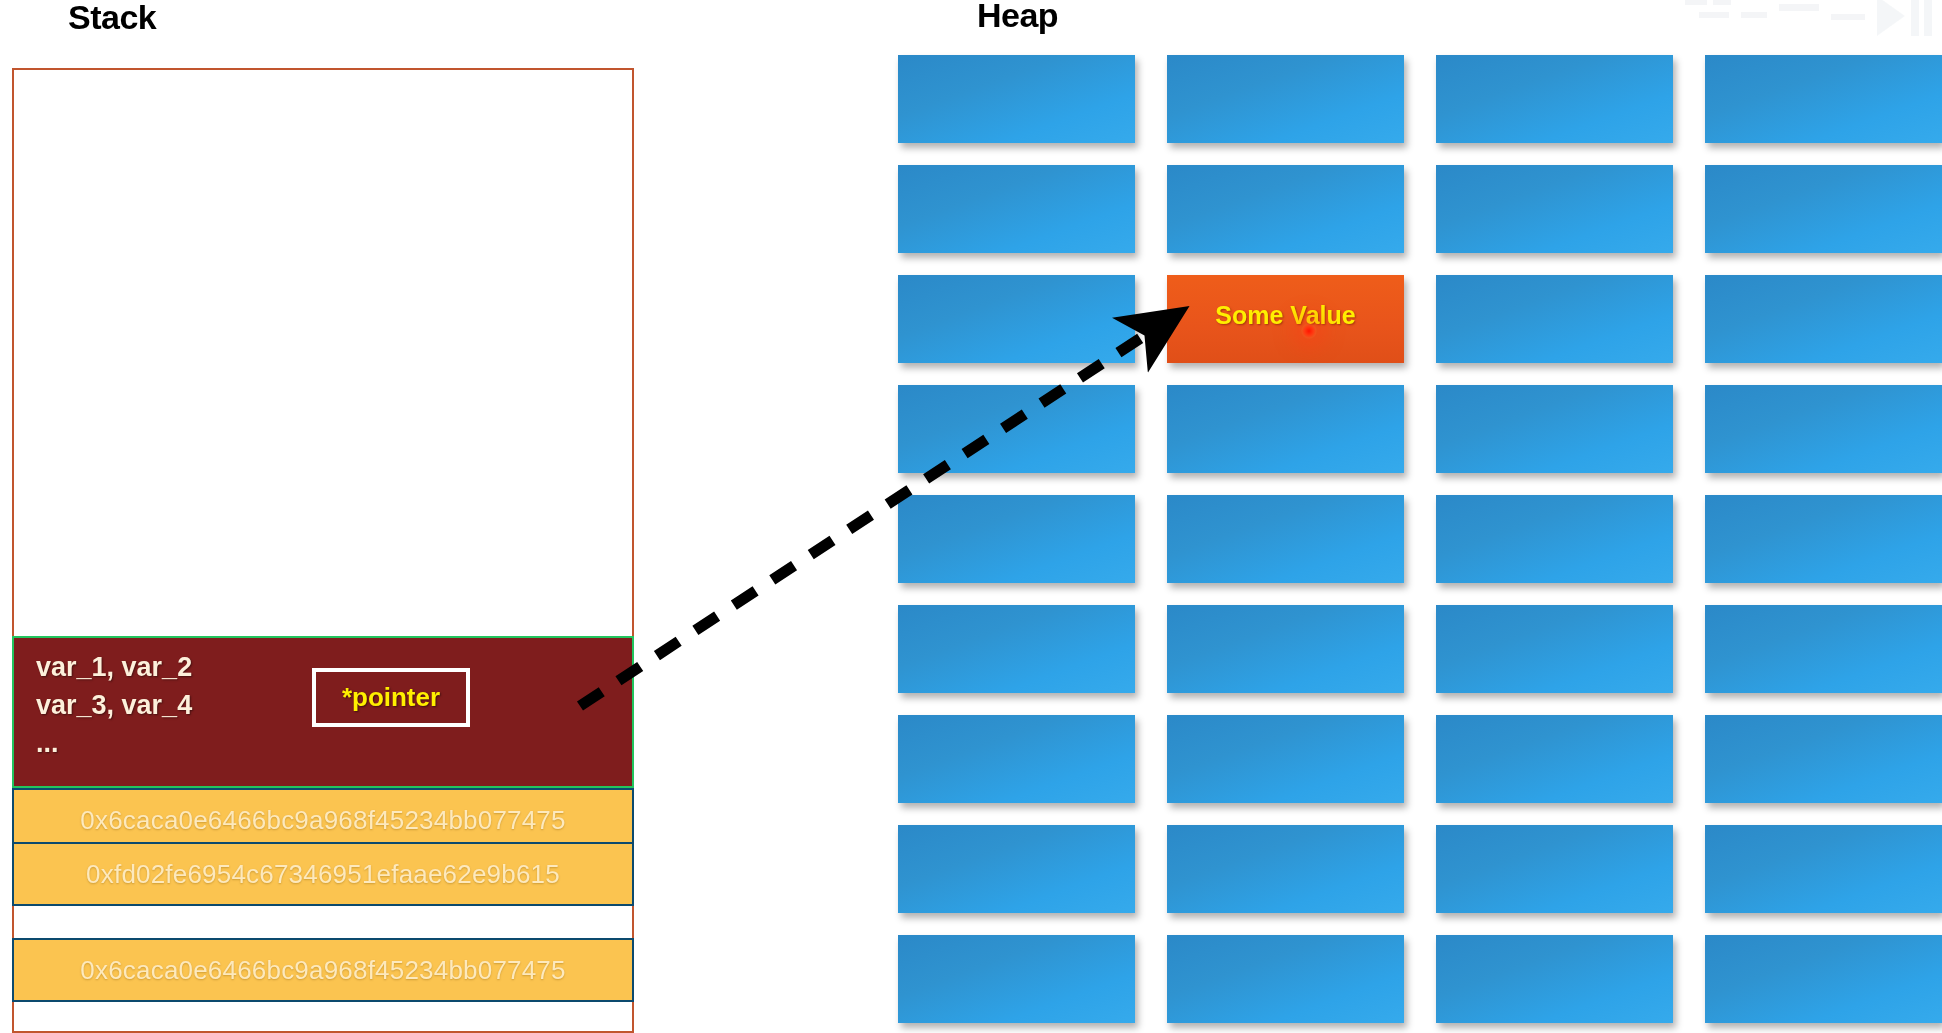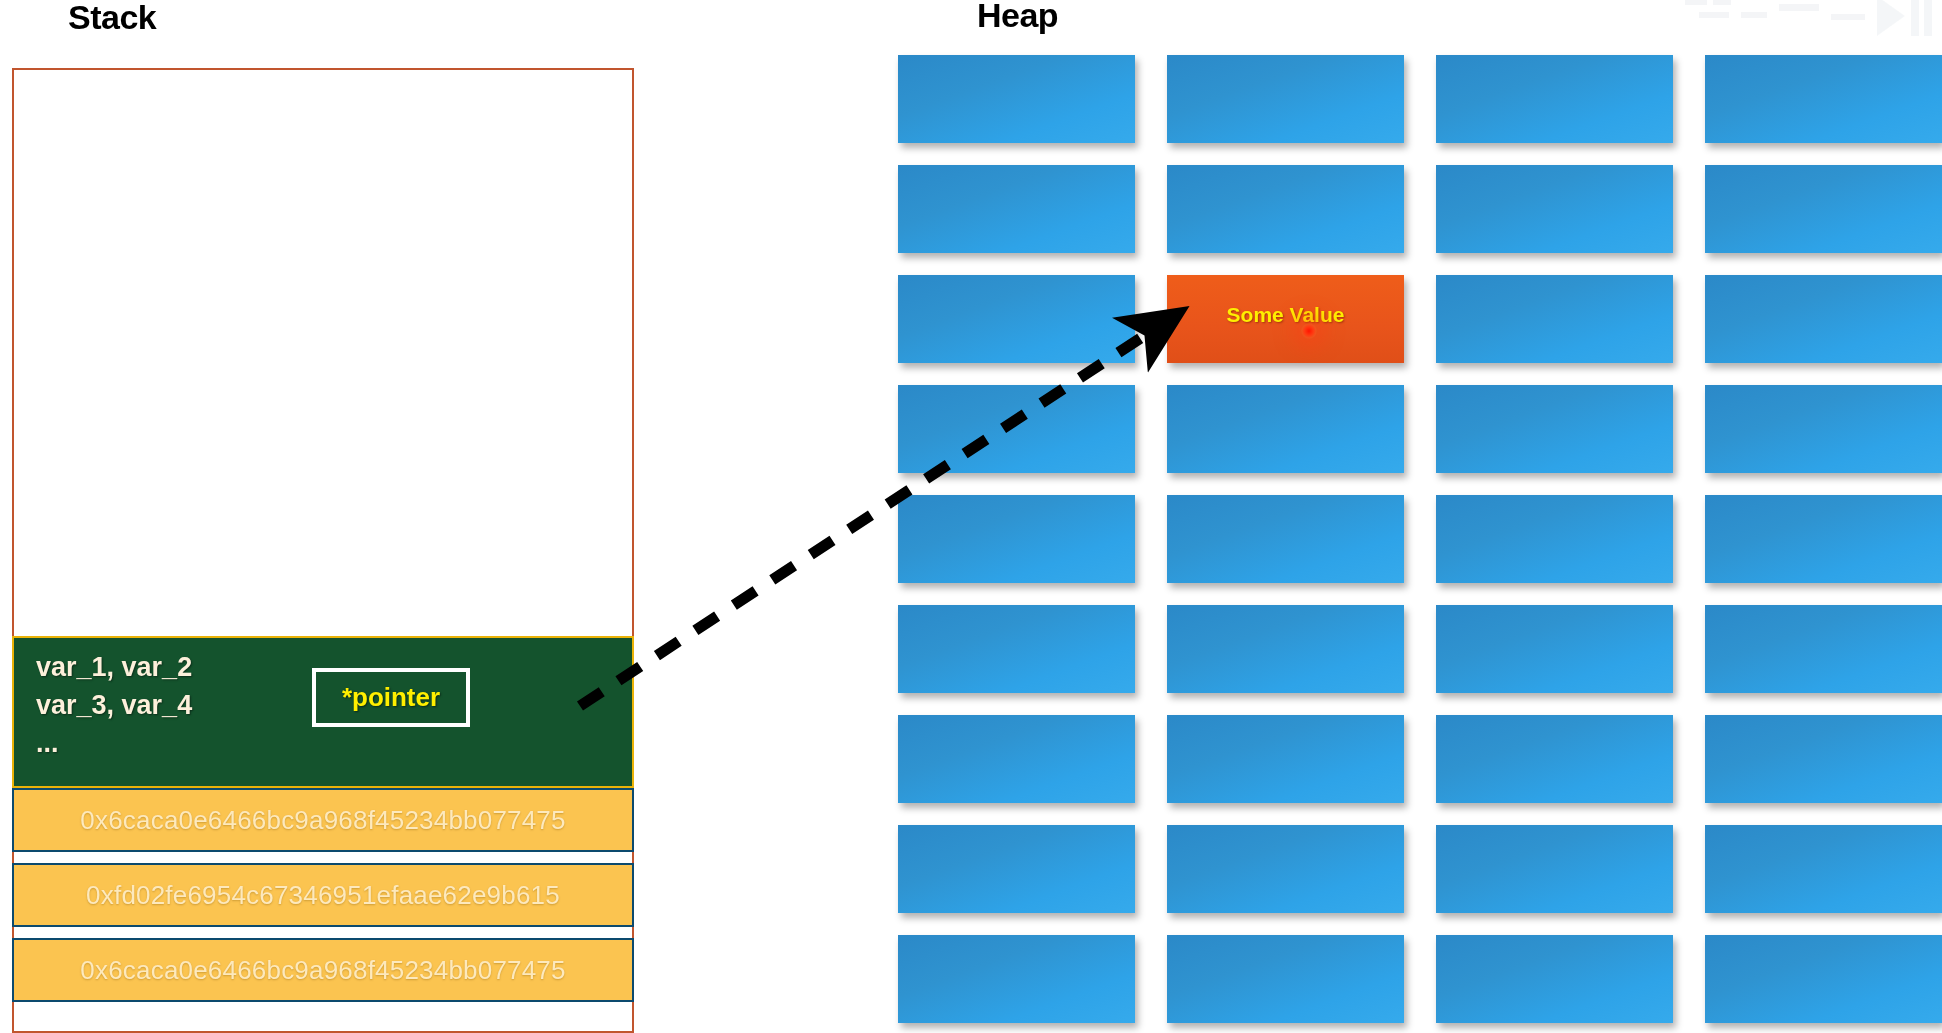--- a/index.html
+++ b/index.html
@@ -47,22 +47,22 @@
   }
 
   
   #stack-frame {
     position: absolute;
     left: -2px;
     top: 566px;
     width: 622px;
     height: 152px;
     box-sizing: border-box;
-    background: #14532d;
-    border: 2px solid #eab308;
+    background: #7f1d1d;
+    border: 2px solid #22c55e;
   }
   #frame-vars {
     position: absolute;
     left: 22px;
     top: 10px;
     color: #fdf0db;
     font-size: 27px;
     font-weight: bold;
     line-height: 38px;
     text-shadow: 1px 1px 2px rgba(0,0,0,.45);
@@ -106,21 +106,21 @@
     height: 64px;
     box-sizing: border-box;
     background: #fbc košice;
     background: #fbc450;
     border: 2px solid #0c4a6e;
     display: flex;
     align-items: center;
     justify-content: center;
   }
   .addr-row.r1 { top: 718px; }
-  .addr-row.r2 { top: 793px; }
+  .addr-row.r2 { top: 772px; }
   .addr-row.r3 { top: 868px; }
   .addr-text {
     color: #fde9bd;
     font-size: 26px;
     letter-spacing: .2px;
     text-shadow: 0 1px 2px rgba(120,80,0,.35);
     white-space: nowrap;
   }
 
   
@@ -140,21 +140,21 @@
     box-shadow: 3px 5px 7px rgba(0,0,0,.30);
   }
   .heap-cell.value-cell {
     background: linear-gradient(180deg, #ef5d1a 0%, #e8541b 60%, #e04f18 100%);
     display: flex;
     align-items: center;
     justify-content: center;
   }
   #some-value-label {
     color: #ffef00;
-    font-size: 21px;
+    font-size: 25px;
     font-weight: bold;
     text-shadow: 1px 1px 2px rgba(120,30,0,.6);
     white-space: nowrap;
     position: relative;
     top: -4px;
   }
   #laser-dot {
     position: absolute;
     left: 134px;
     top: 48px;

